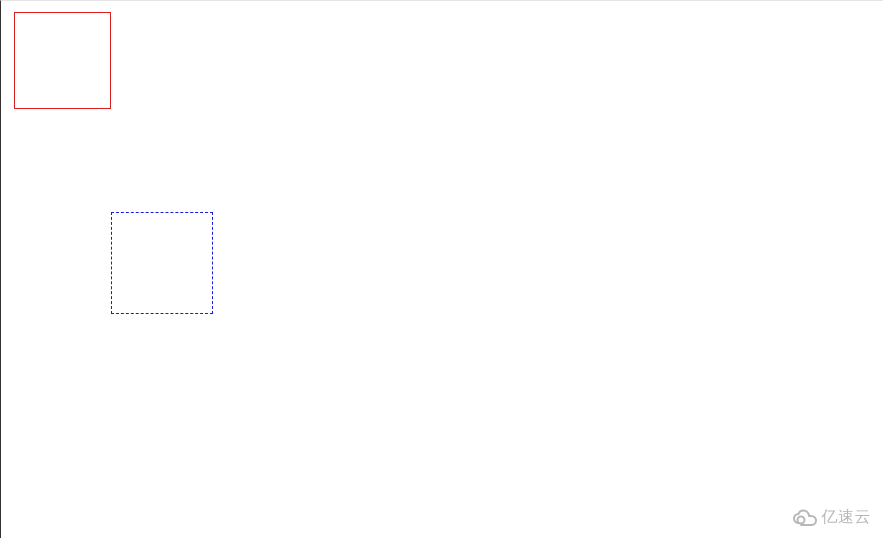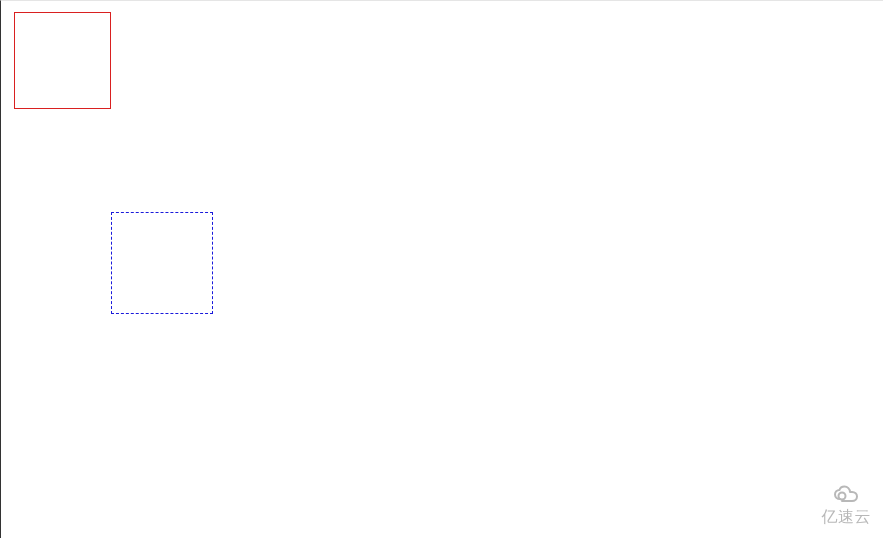--- a/index.html
+++ b/index.html
@@ -49,21 +49,20 @@
       position: absolute;
       bottom: 10px;
       right: 12px;
       display: flex;
       align-items: center;
       gap: 4px;
       color: #b8b8b8;
       font-size: 16px;
       font-weight: 500;
       user-select: none;
-      flex-direction: column;
     }
     
     .watermark-icon {
       width: 26px;
       height: 18px;
       display: inline-flex;
       align-items: center;
       justify-content: center;
     }
     

